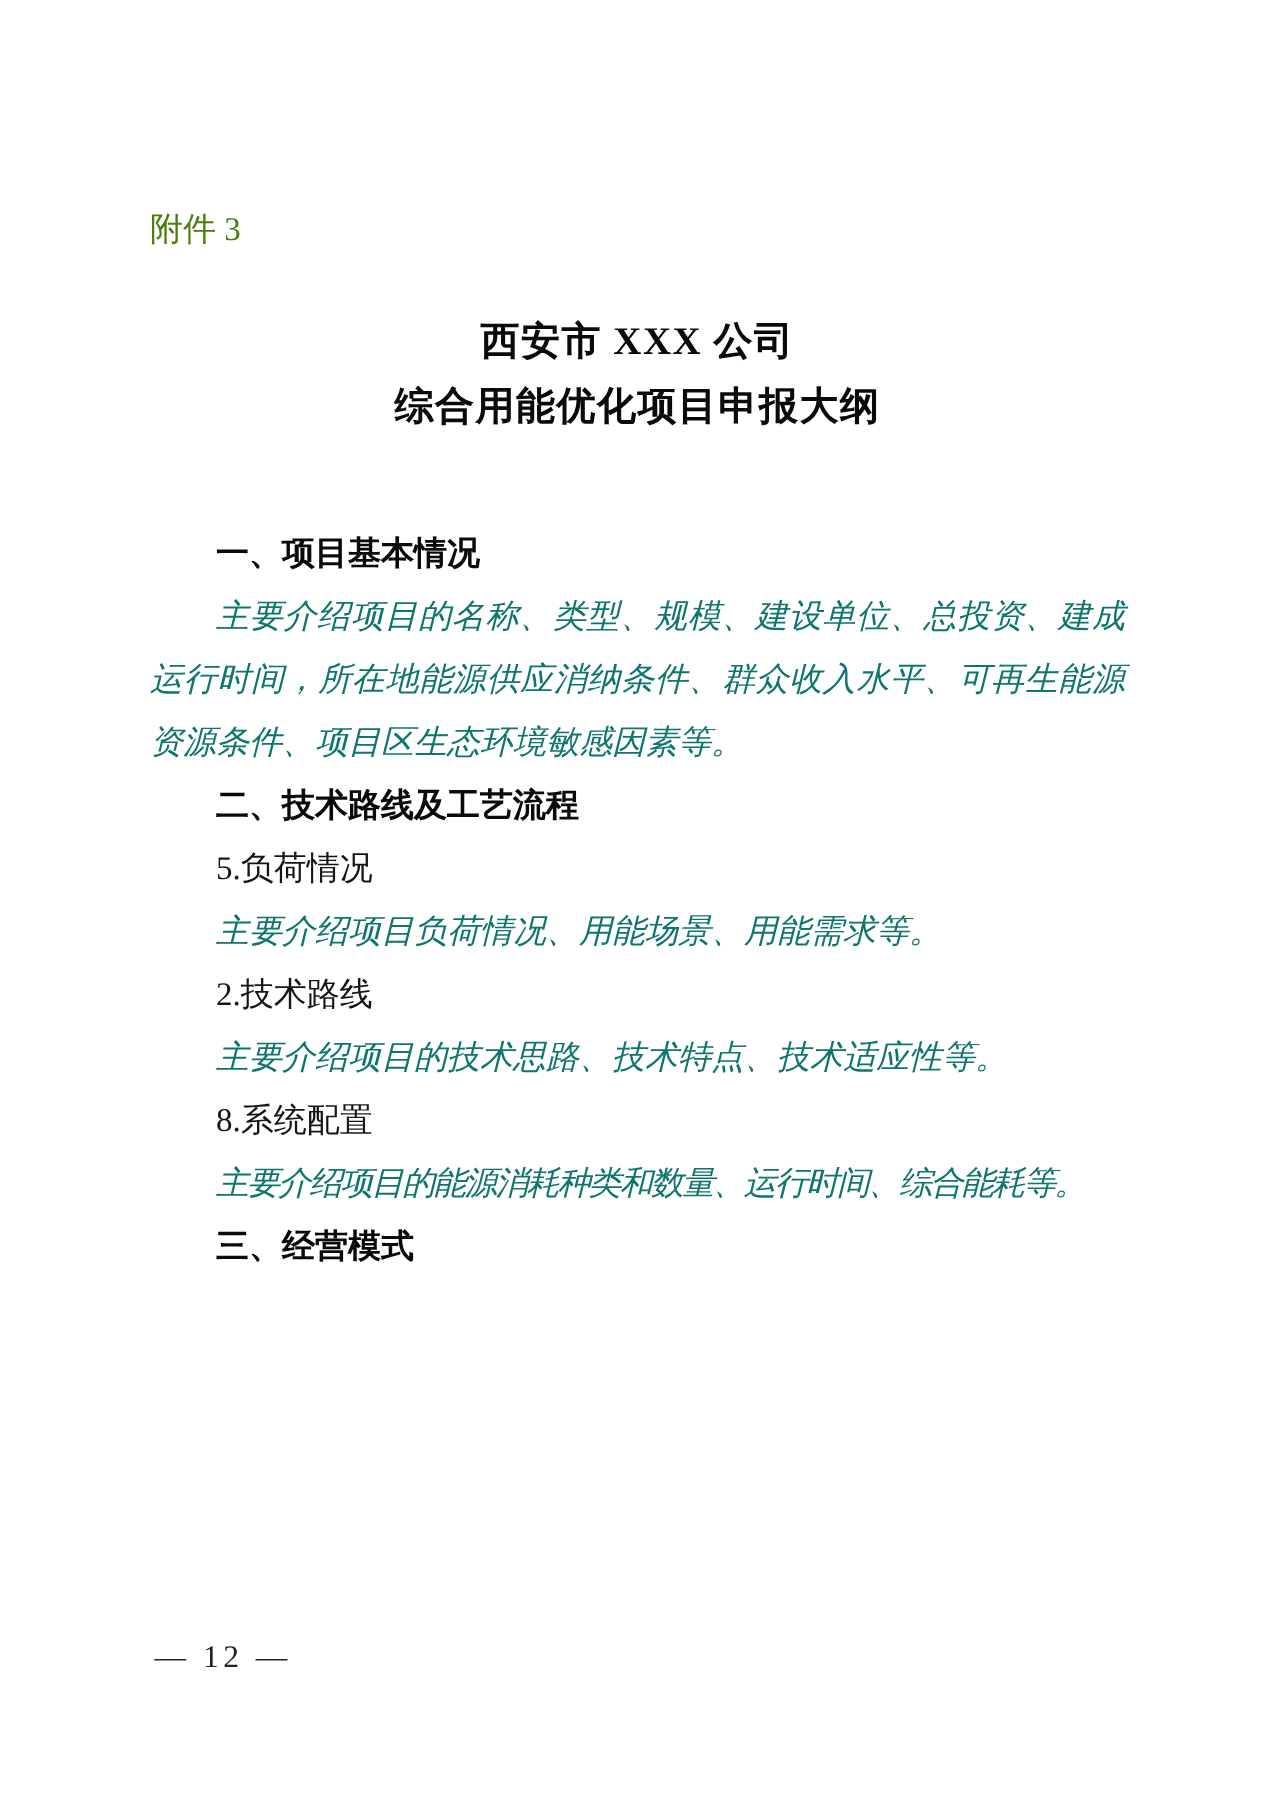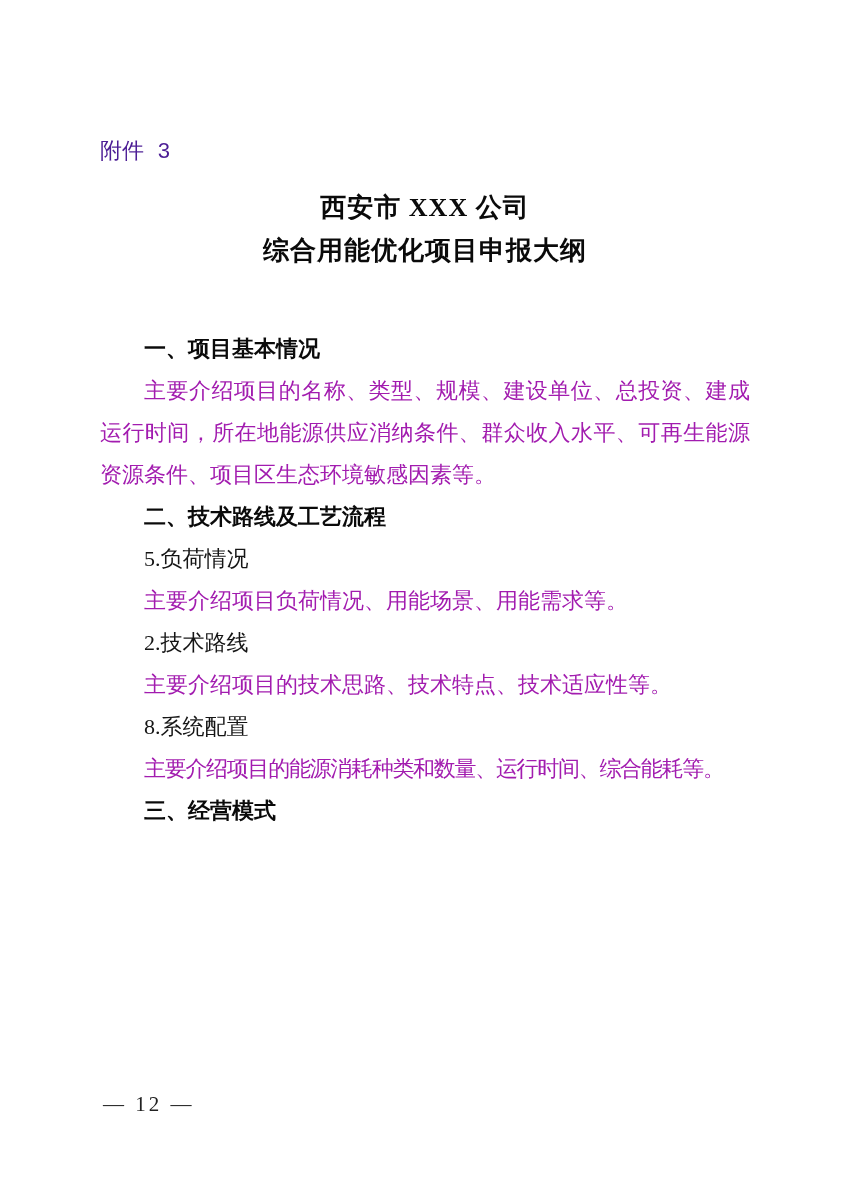--- a/index.html
+++ b/index.html
@@ -10,27 +10,27 @@
     height: 1202px;
     background: #ffffff;
     color: #111111;
     overflow: hidden;
     font-family: "Liberation Serif", "DejaVu Serif", serif;
   }
   .content {
     padding: 140px 100px 0 100px;
   }
   .attachment-label {
-    font-family: Liberation Mono, monospace;
+    font-family: Liberation Serif, serif;
     font-size: 22px;
     line-height: 26px;
-    color: #4c1d95;
+    color: #4d7c0f;
   }
   .doc-title-block {
-    margin-top: 20px;
+    margin-top: 40px;
     text-align: center;
   }
   .doc-title-line {
     font-family: "Liberation Serif", "DejaVu Serif", serif;
     font-size: 26px;
     font-weight: bold;
     line-height: 43px;
     letter-spacing: 1px;
     color: #0a0a0a;
   }
@@ -44,21 +44,22 @@
     font-family: "Liberation Sans", "DejaVu Sans", sans-serif;
     font-weight: bold;
     text-indent: 44px;
     color: #0a0a0a;
     white-space: nowrap;
   }
   .para {
     text-align: justify;
     text-align-last: left;
     text-indent: 44px;
-    color: #a21caf;
+    color: #0f766e;
+    font-style: italic;
   }
   .sub-label {
     text-indent: 44px;
     color: #151515;
     white-space: nowrap;
   }
   .para.compressed {
     letter-spacing: -1.3px;
     white-space: nowrap;
   }

